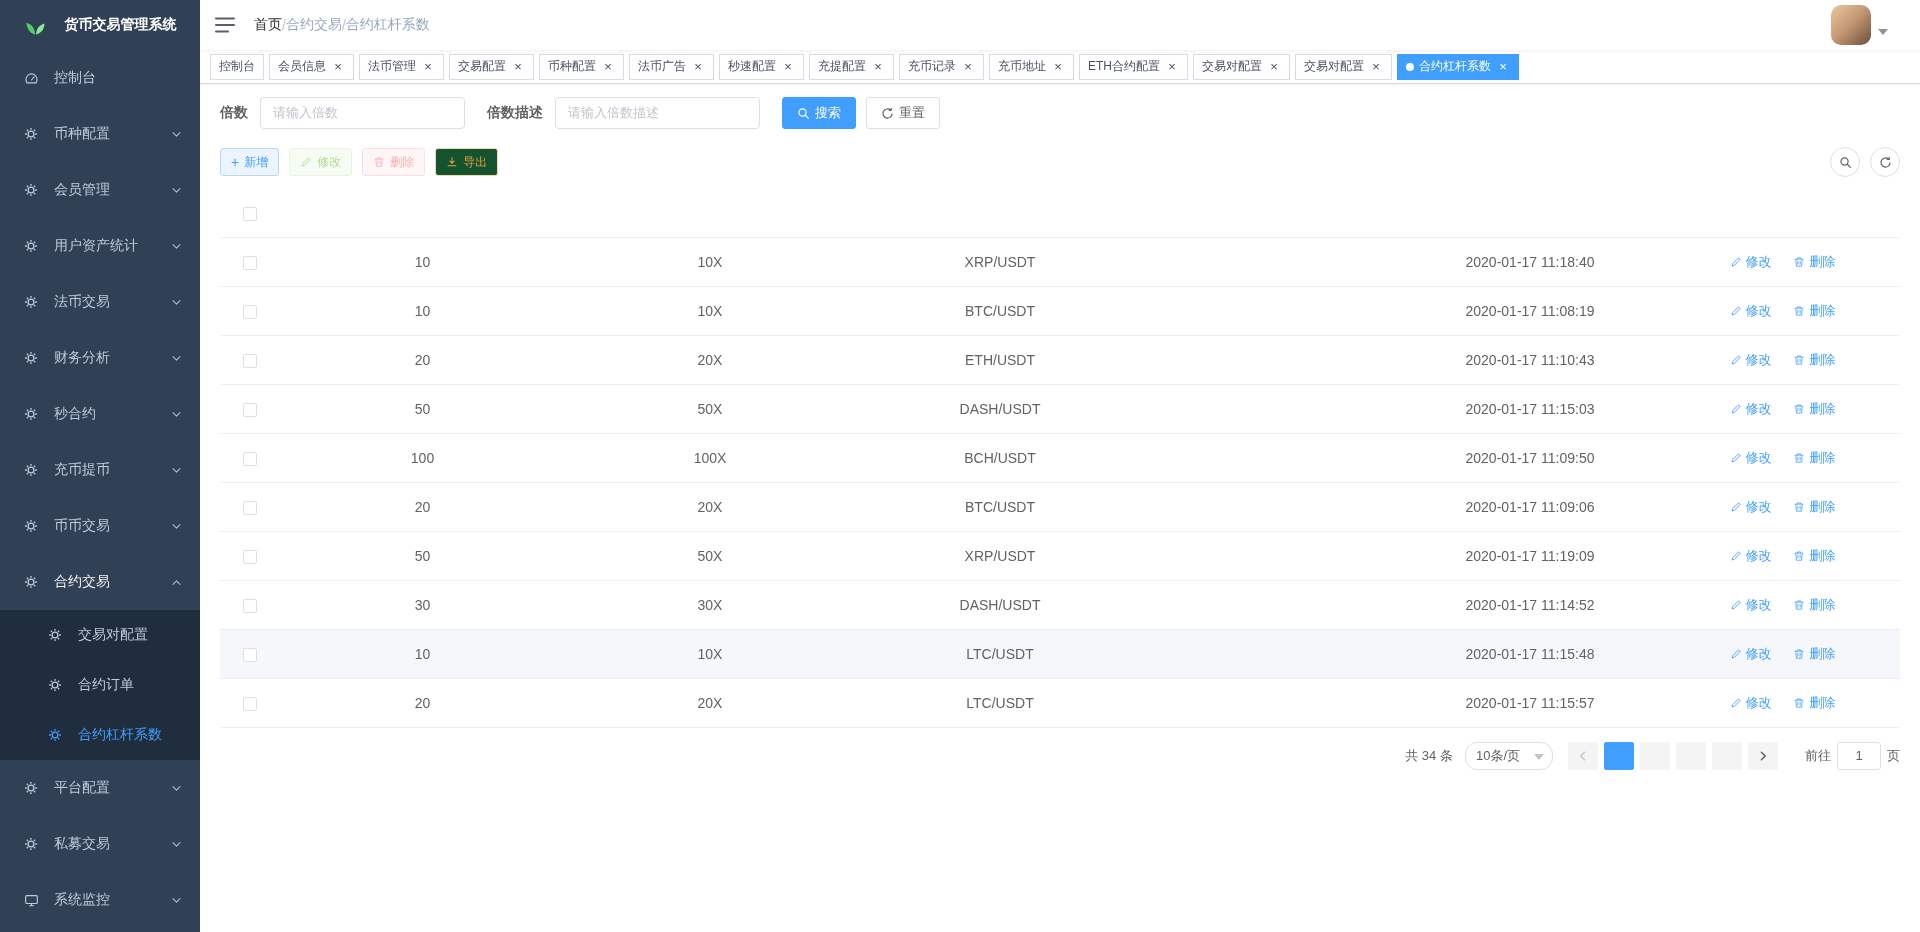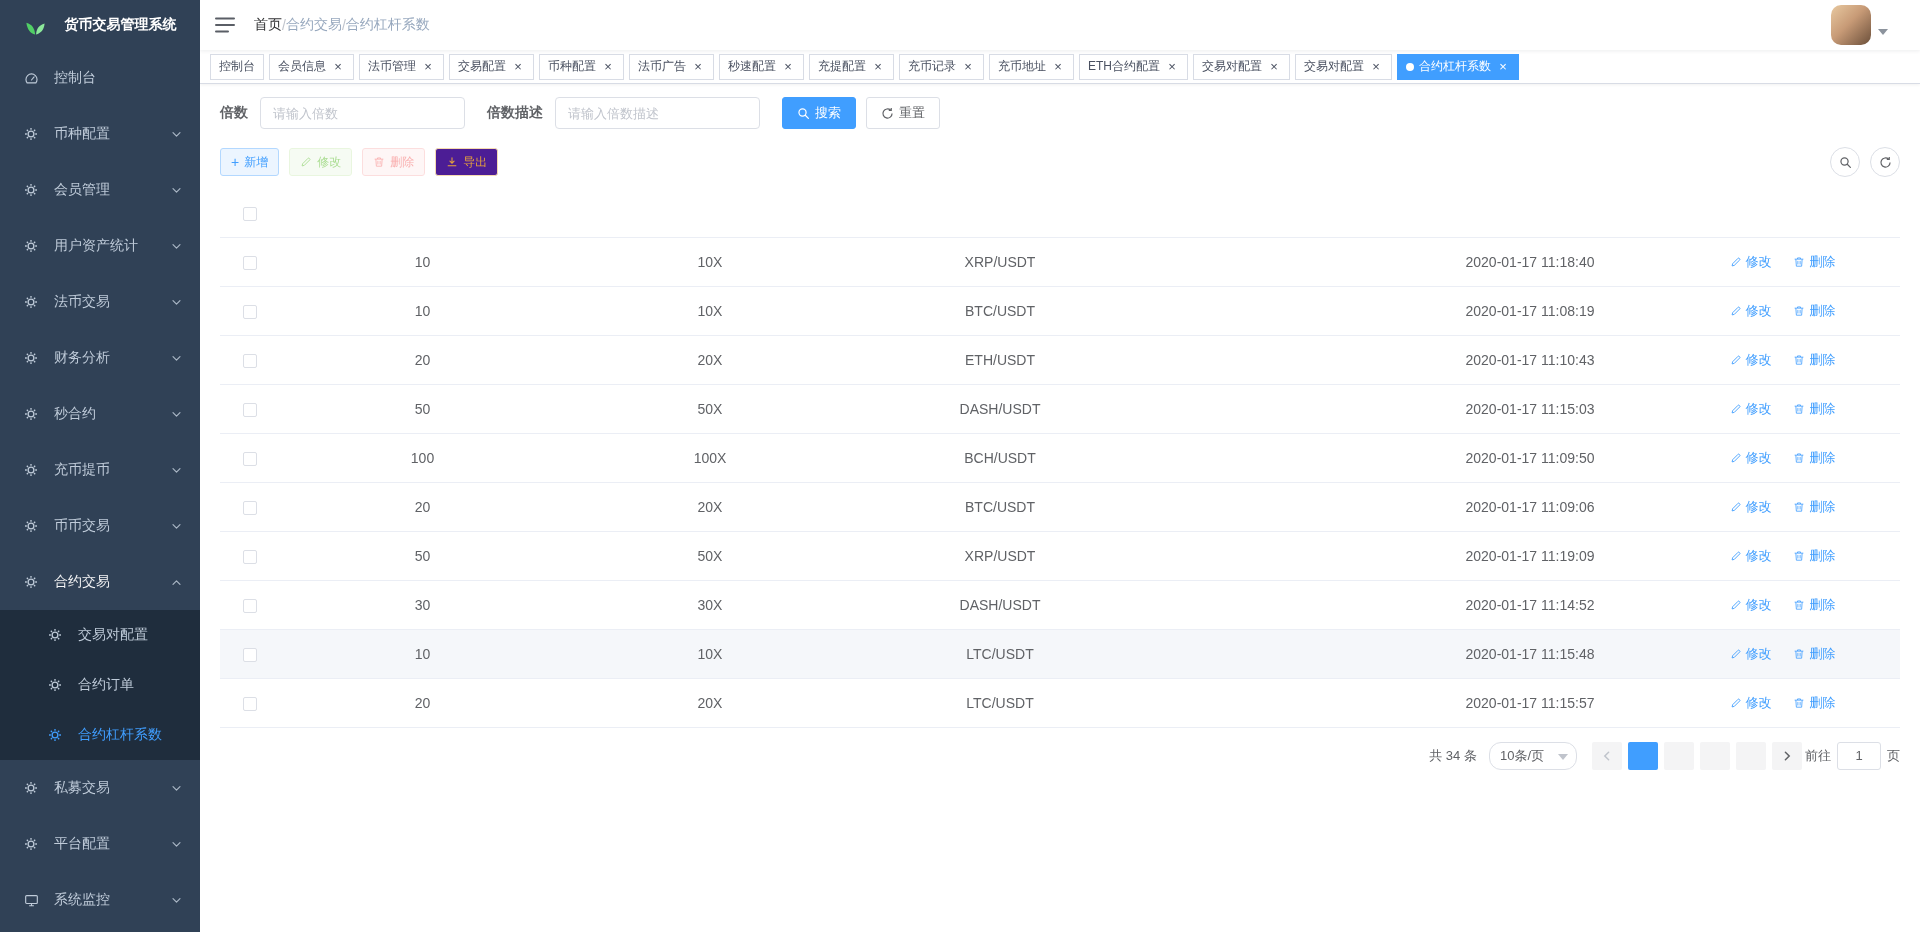--- a/index.html
+++ b/index.html
@@ -40,32 +40,32 @@
   .tag .tag-close{margin-left:5px;width:14px;height:14px;border-radius:50%;display:inline-flex;align-items:center;justify-content:center;font-size:13px;line-height:1}
   .tag.active{background:#409EFF;border-color:#409EFF;color:#fff}
 
   
   .content{padding:13px 20px 20px;background:#fff}
 
   .search-form{display:flex;align-items:center;margin-bottom:18px;flex-wrap:nowrap}
   #sfFields{display:flex;align-items:center}
   .sf-item{display:flex;align-items:center;margin-right:22px}
   .sf-label{font-weight:700;color:#606266;margin-right:12px;font-size:14px;white-space:nowrap}
-  .sf-input{width:205px;height:32px;border:1px solid #dcdfe6;border-radius:4px;padding:0 12px;font-size:13px;color:#606266;outline:none;font-family:Liberation Sans, sans-serif}
+  .sf-input{width:205px;height:32px;border:1px solid #dcdfe6;border-radius:4px;padding:0 12px;font-size:13px;color:#606266;outline:none;font-family:Liberation Mono, monospace}
   .sf-input::placeholder{color:#c0c4cc}
   .btn{display:inline-flex;align-items:center;gap:5px;height:32px;padding:0 14px;border-radius:3px;font-size:13px;cursor:pointer;font-family:inherit}
   .btn-search{background:#409EFF;border:1px solid #409EFF;color:#fff;margin-right:10px}
   .btn-reset{background:#fff;border:1px solid #dcdfe6;color:#606266}
 
   .toolbar{display:flex;align-items:center;margin-bottom:12px}
   .tb-btn{height:28px;padding:0 10px;border-radius:3px;font-size:12px;display:inline-flex;align-items:center;gap:5px;margin-right:10px;cursor:pointer;border:1px solid;font-family:inherit}
   .tb-add{color:#409eff;background:#ecf5ff;border-color:#b3d8ff}
   .tb-edit{color:#67c23a;background:#f0f9eb;border-color:#d8efc5;opacity:.55}
   .tb-del{color:#f56c6c;background:#fef0f0;border-color:#fbc4c4;opacity:.55}
-  .tb-export{color:#e6a23c;background:#4c1d95;border-color:#f5dab1}
+  .tb-export{color:#e6a23c;background:#14532d;border-color:#f5dab1}
   .tbi{font-size:14px;line-height:1;display:inline-flex;align-items:center}
   .tb-right{margin-left:auto;display:flex;gap:10px}
   .circle-btn{width:30px;height:30px;border-radius:50%;border:1px solid #dcdfe6;background:#fff;display:flex;align-items:center;justify-content:center;color:#606266;cursor:pointer}
 
   table{width:100%;border-collapse:collapse;table-layout:fixed}
   th{height:48px;color:#909399;font-weight:400;font-size:14px;border-bottom:1px solid #ebeef5;text-align:center;white-space:nowrap;overflow:hidden}
   td{height:49px;color:#606266;font-size:14px;border-bottom:1px solid #ebeef5;text-align:center;white-space:nowrap;overflow:hidden}
   tr.highlighted{background:#f5f7fa}
   .checkbox{display:inline-block;width:14px;height:14px;border:1px solid #dcdfe6;border-radius:2px;background:#fff;cursor:pointer;vertical-align:middle}
   .op-link{color:#409EFF;font-size:13px;display:inline-flex;align-items:center;gap:4px;margin:0 9px;cursor:pointer;text-decoration:none}
@@ -73,21 +73,21 @@
 
   
   .pagination{display:flex;align-items:center;justify-content:flex-end;margin-top:14px;font-size:13px;color:#606266}
   .pg-total{margin-right:12px}
   .pg-size{height:28px;border:1px solid #dcdfe6;border-radius:12px;display:inline-flex;align-items:center;gap:14px;padding:0 8px 0 10px;color:#606266;cursor:pointer;margin-right:12px;background:#fff}
   .pg-size .pg-caret{color:#c0c4cc;margin-top:2px}
   .pg-btn{min-width:30px;height:28px;padding:0 4px;border-radius:2px;background:#f4f4f5;color:#606266;display:inline-flex;align-items:center;justify-content:center;margin:0 3px;cursor:pointer;font-weight:700;font-size:13px}
   .pg-btn.active{background:#409EFF;color:#fff}
   .pg-btn.disabled{color:#c0c4cc;cursor:default}
   #pages{display:inline-flex}
-  .pg-goto{display:inline-flex;align-items:center;margin-left:0;gap:6px}
+  .pg-goto{display:inline-flex;align-items:center;margin-left:24px;gap:6px}
   .pg-input{width:44px;height:28px;border:1px solid #dcdfe6;border-radius:3px;text-align:center;font-size:13px;color:#606266;outline:none;font-family:inherit}
 </style>
 </head>
 <body>
 
 <div class="sidebar">
   <div class="logo">
     <span>
         <svg viewBox="0 0 24 24" width="23" height="23">
           <path d="M12.6 21.5c.3-5.8 2.8-9.8 8.9-11.5-.7 6.6-3.8 10.1-8.9 11.5z" fill="#8ce99a"></path>
@@ -289,37 +289,37 @@
   </div>
       <div class="menu-item">
     <span class="mi-icon">
           <svg viewBox="0 0 16 16" width="14" height="14">
             <g stroke="currentColor" stroke-width="1.5" fill="none">
               <circle cx="8" cy="8" r="3.3"></circle>
               <path d="M8 1.2v2M8 12.8v2M1.2 8h2M12.8 8h2M3.2 3.2l1.4 1.4M11.4 11.4l1.4 1.4M12.8 3.2l-1.4 1.4M4.6 11.4l-1.4 1.4"></path>
             </g>
           </svg>
         </span>
+    <span class="mi-label">平台配置</span>
+    <span class="mi-arrow">
+          <svg viewBox="0 0 12 12" width="11" height="11">
+            <path d="M2.2 4L6 7.8 9.8 4" fill="none" stroke="currentColor" stroke-width="1.3" stroke-linecap="round" stroke-linejoin="round"></path>
+          </svg>
+        </span>
+  </div>
+      <div class="menu-item">
+    <span class="mi-icon">
+          <svg viewBox="0 0 16 16" width="14" height="14">
+            <g stroke="currentColor" stroke-width="1.5" fill="none">
+              <circle cx="8" cy="8" r="3.3"></circle>
+              <path d="M8 1.2v2M8 12.8v2M1.2 8h2M12.8 8h2M3.2 3.2l1.4 1.4M11.4 11.4l1.4 1.4M12.8 3.2l-1.4 1.4M4.6 11.4l-1.4 1.4"></path>
+            </g>
+          </svg>
+        </span>
     <span class="mi-label">私募交易</span>
-    <span class="mi-arrow">
-          <svg viewBox="0 0 12 12" width="11" height="11">
-            <path d="M2.2 4L6 7.8 9.8 4" fill="none" stroke="currentColor" stroke-width="1.3" stroke-linecap="round" stroke-linejoin="round"></path>
-          </svg>
-        </span>
-  </div>
-      <div class="menu-item">
-    <span class="mi-icon">
-          <svg viewBox="0 0 16 16" width="14" height="14">
-            <g stroke="currentColor" stroke-width="1.5" fill="none">
-              <circle cx="8" cy="8" r="3.3"></circle>
-              <path d="M8 1.2v2M8 12.8v2M1.2 8h2M12.8 8h2M3.2 3.2l1.4 1.4M11.4 11.4l1.4 1.4M12.8 3.2l-1.4 1.4M4.6 11.4l-1.4 1.4"></path>
-            </g>
-          </svg>
-        </span>
-    <span class="mi-label">平台配置</span>
     <span class="mi-arrow">
           <svg viewBox="0 0 12 12" width="11" height="11">
             <path d="M2.2 4L6 7.8 9.8 4" fill="none" stroke="currentColor" stroke-width="1.3" stroke-linecap="round" stroke-linejoin="round"></path>
           </svg>
         </span>
   </div>
       <div class="menu-item">
     <span class="mi-icon">
           <svg viewBox="0 0 16 16" width="15" height="15">
             <rect x="1.8" y="2.8" width="12.4" height="8.4" rx="1" fill="none" stroke="currentColor" stroke-width="1.2"></rect>

